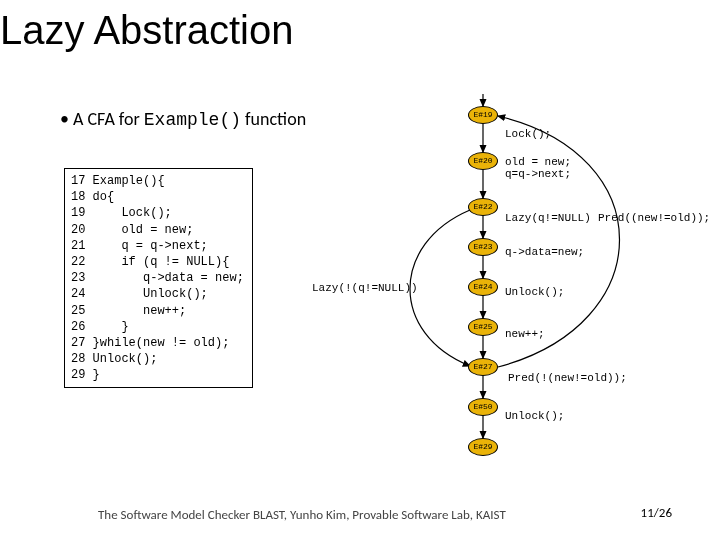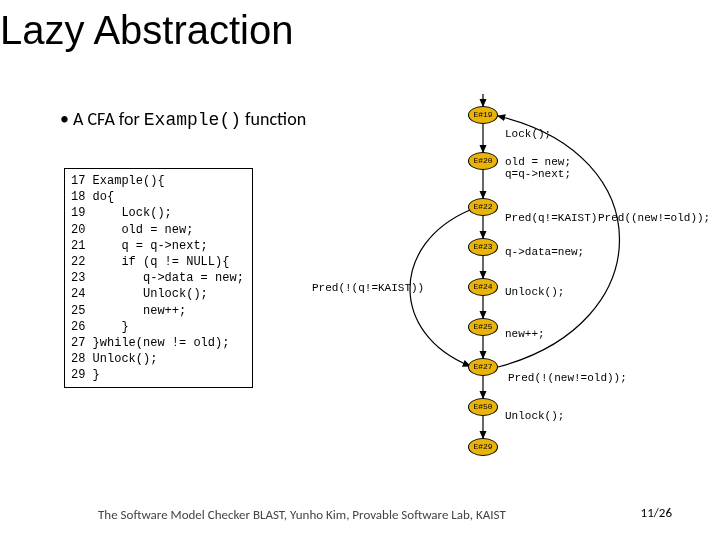--- a/index.html
+++ b/index.html
@@ -143,22 +143,22 @@
   <div class="node" style="left:138px;top:144px">E#23</div>
   <div class="node" style="left:138px;top:184px">E#24</div>
   <div class="node" style="left:138px;top:224px">E#25</div>
   <div class="node" style="left:138px;top:264px">E#27</div>
   <div class="node" style="left:138px;top:304px">E#50</div>
   <div class="node" style="left:138px;top:344px">E#29</div>
 
   <div class="elabel" style="left:175px;top:34px">Lock();</div>
   <div class="elabel" style="left:175px;top:62px;white-space:pre">old = new;
 q=q-&gt;next;</div>
-  <div class="elabel" style="left:175px;top:118px">Pred(q!=KAIST)</div>
-  <div class="elabel" style="left:-18px;top:188px">Pred(!(q!=KAIST))</div>
+  <div class="elabel" style="left:175px;top:118px">Lazy(q!=NULL)</div>
+  <div class="elabel" style="left:-18px;top:188px">Lazy(!(q!=NULL))</div>
   <div class="elabel" style="left:175px;top:152px">q-&gt;data=new;</div>
   <div class="elabel" style="left:175px;top:192px">Unlock();</div>
   <div class="elabel" style="left:175px;top:234px">new++;</div>
   <div class="elabel" style="left:268px;top:118px">Pred((new!=old));</div>
   <div class="elabel" style="left:178px;top:278px">Pred(!(new!=old));</div>
   <div class="elabel" style="left:175px;top:316px">Unlock();</div>
 </div>
 
 <div class="footer">The Software Model Checker BLAST, Yunho Kim, Provable Software Lab, KAIST</div>
 <div class="pagenum">11/26</div>

